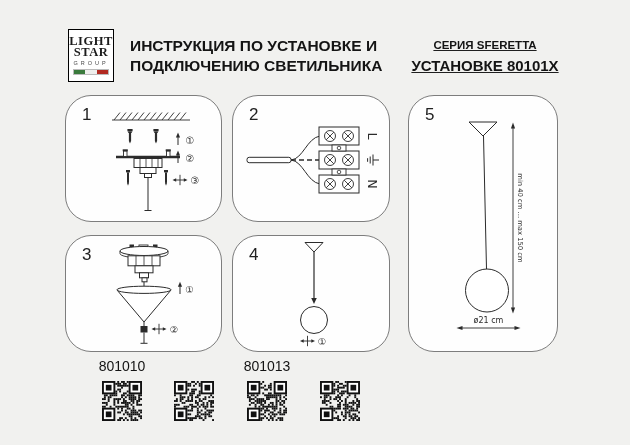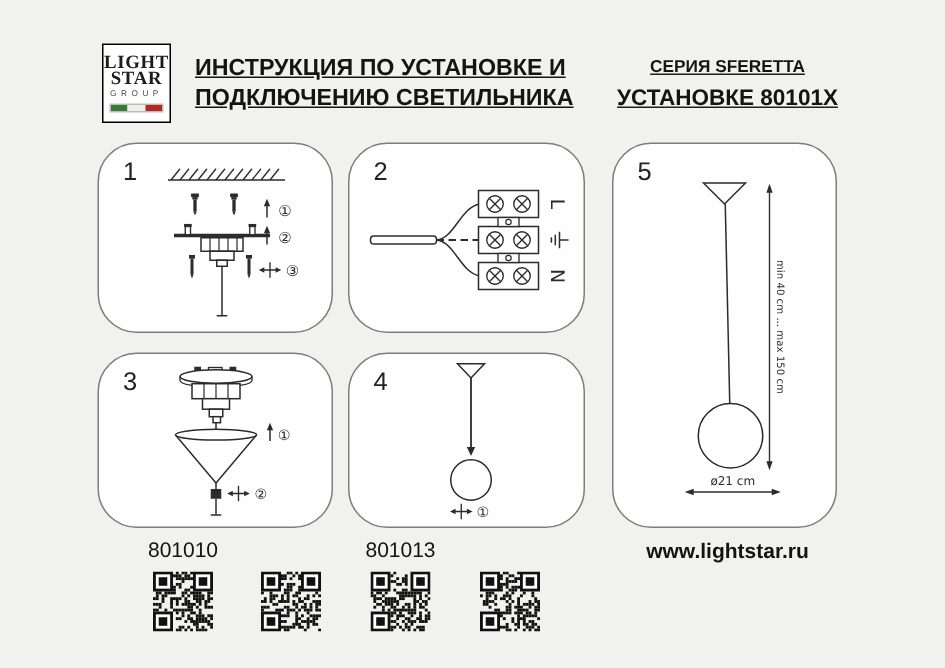--- a/index.html
+++ b/index.html
@@ -6,21 +6,21 @@
   body{width:630px;height:445px;background:#f1f1ef;font-family:"Liberation Sans",sans-serif;color:#1f1f1f;overflow:hidden;}
   .sheet{position:relative;width:630px;height:445px;}
 
   
   .logo-box{position:absolute;left:68px;top:29px;width:46px;height:53px;background:#fff;border:1px solid #000000;
     display:flex;flex-direction:column;align-items:center;justify-content:center;box-sizing:border-box;}
   .logo-word{font-family:"Liberation Serif",serif;font-weight:700;font-size:12.5px;line-height:11px;letter-spacing:0.5px;color:#1c1c1c;}
   .logo-group{font-size:5.5px;letter-spacing:3px;color:#4a4a4a;margin-top:2px;}
   .logo-flag{display:flex;width:34px;height:4px;margin-top:3px;border:0.5px solid #bbb;}
   .logo-flag span{flex:1;}
-  .title{position:absolute;left:130px;top:36px;font-weight:700;font-size:15.5px;line-height:20px;color:#141414;text-decoration:underline;}
+  .title{position:absolute;left:130px;top:36px;font-weight:700;font-size:15.5px;line-height:20px;color:#141414;}
   .series-block{position:absolute;left:410px;top:39px;width:150px;text-align:center;text-decoration:underline;}
   .series{font-weight:700;font-size:11.5px;color:#141414;}
   .articles-title{font-weight:700;font-size:15px;margin-top:6px;color:#141414;}
 
   
   .panel{position:absolute;background:#fefefe;border:1px solid #7d7d7d;border-radius:26px;box-sizing:border-box;}
   .panel-num{position:absolute;left:16px;top:9px;font-size:17px;font-weight:400;color:#222;}
   .panel svg{position:absolute;left:0;top:0;}
   #panel1{left:65px;top:95px;width:157px;height:127px;}
   #panel2{left:232px;top:95px;width:158px;height:127px;}
@@ -886,14 +886,13 @@
         <rect x="4" y="4" width="6" height="6" fill="#111"></rect>
         <rect x="28" y="0" width="14" height="14" fill="#111"></rect>
         <rect x="30" y="2" width="10" height="10" fill="#fff"></rect>
         <rect x="32" y="4" width="6" height="6" fill="#111"></rect>
         <rect x="0" y="28" width="14" height="14" fill="#111"></rect>
         <rect x="2" y="30" width="10" height="10" fill="#fff"></rect>
         <rect x="4" y="32" width="6" height="6" fill="#111"></rect>
       </svg>
     </div>
 
-  <div class="website">www.lightstar.ru</div>
 </div>
 
 </body></html>

